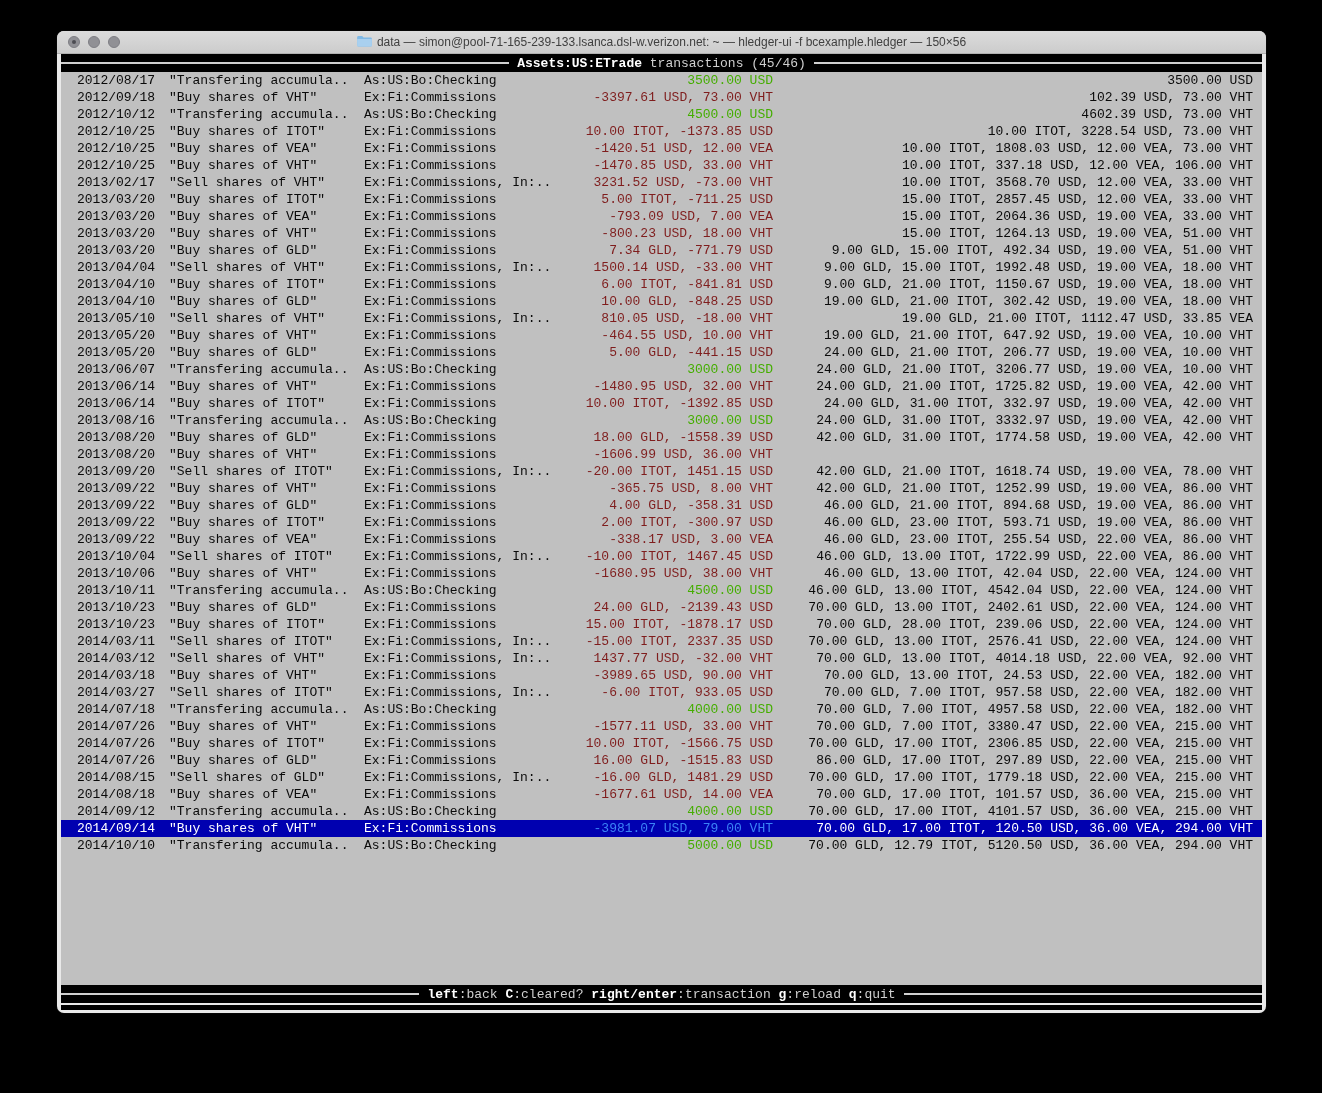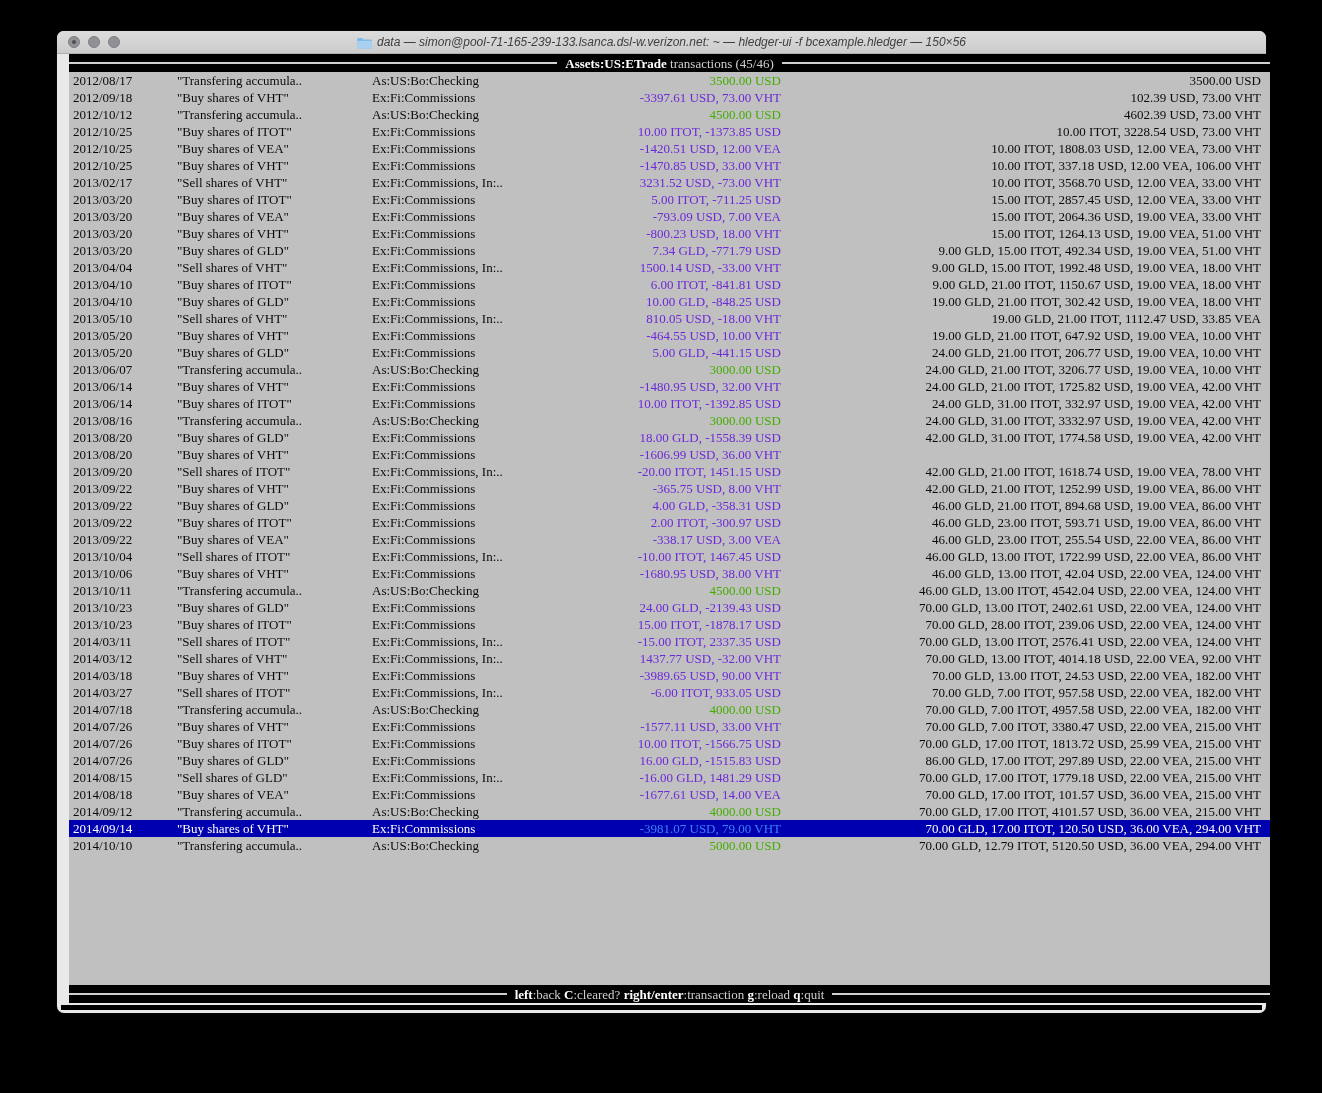--- a/index.html
+++ b/index.html
@@ -14,46 +14,46 @@
   .titlebar{
     height:23px;border-radius:7px 7px 0 0;
     background:linear-gradient(#dcdcdc,#cccccc);
     border-bottom:1px solid #b0b0b0;
     position:relative;display:flex;align-items:center;justify-content:center;
     font-family:"Liberation Sans",sans-serif;font-size:12px;color:#404040;
   }
   .lights{position:absolute;left:11px;top:0;height:100%;display:flex;align-items:center;gap:8px;}
   .light{width:12px;height:12px;border-radius:50%;background:#909095;border:1px solid #7e7e84;position:relative;}
   .light.close::after{content:"";position:absolute;left:3px;top:3px;width:4px;height:4px;border-radius:50%;background:#4c4c52;}
-  .title-wrap{display:flex;align-items:flex-end;gap:5px;font-style:italic;}
+  .title-wrap{display:flex;align-items:flex-start;gap:5px;}
   .folder{width:15px;height:12px;display:inline-block;}
 
   
   .term{
-    margin:0 12px;width:1201px;
-    font-family:Liberation Serif, serif;
+    margin:0 4px;width:1201px;
+    font-family:Liberation Mono, monospace;
     font-size:13px;line-height:17px;color:#0a0a0a;
   }
   .bar{
     height:18px;background:#000;color:#cfcfcf;
     display:flex;align-items:center;white-space:pre;
   }
   .bar .rule{flex:1 1 auto;height:2px;background:#cfcfcf;}
   .bar .bar-text{flex:0 0 auto;padding:0 8px;display:flex;align-items:center;}
   .bar b{color:#fff;font-weight:bold;}
 
   .term-body{height:913px;background:#c0c0c0;position:relative;overflow:hidden;}
   .row{position:relative;height:17px;width:100%;white-space:pre;}
   .row span{position:absolute;top:0;white-space:pre;}
-  .c-date{left:4px;text-align:right;}
+  .c-date{left:16px;text-align:right;}
   .c-desc{left:108px;}
   .c-acct{left:303px;}
   .c-amt{right:489px;text-align:right;}
   .c-bal{right:9px;text-align:right;}
-  .neg{color:#6d28d9;}
+  .neg{color:#7f1d1d;}
   .pos{color:#44ad00;}
   .row.selected{background:#0000b0;}
   .row.selected .c-date,.row.selected .c-desc,.row.selected .c-acct,.row.selected .c-bal{color:#fff;}
   .row.selected .neg{color:#3b82f6;}
 
   .bottom-strip{height:5px;background:#000;margin:2px 4px 0 4px;}
 </style>
 </head>
 <body>
 
@@ -115,21 +115,21 @@
         <div class="row"><span class="c-date">2013/10/06</span><span class="c-desc">"Buy shares of VHT"</span><span class="c-acct">Ex:Fi:Commissions</span><span class="c-amt neg">-1680.95 USD, 38.00 VHT</span><span class="c-bal">46.00 GLD, 13.00 ITOT, 42.04 USD, 22.00 VEA, 124.00 VHT</span></div>
         <div class="row"><span class="c-date">2013/10/11</span><span class="c-desc">"Transfering accumula..</span><span class="c-acct">As:US:Bo:Checking</span><span class="c-amt pos">4500.00 USD</span><span class="c-bal">46.00 GLD, 13.00 ITOT, 4542.04 USD, 22.00 VEA, 124.00 VHT</span></div>
         <div class="row"><span class="c-date">2013/10/23</span><span class="c-desc">"Buy shares of GLD"</span><span class="c-acct">Ex:Fi:Commissions</span><span class="c-amt neg">24.00 GLD, -2139.43 USD</span><span class="c-bal">70.00 GLD, 13.00 ITOT, 2402.61 USD, 22.00 VEA, 124.00 VHT</span></div>
         <div class="row"><span class="c-date">2013/10/23</span><span class="c-desc">"Buy shares of ITOT"</span><span class="c-acct">Ex:Fi:Commissions</span><span class="c-amt neg">15.00 ITOT, -1878.17 USD</span><span class="c-bal">70.00 GLD, 28.00 ITOT, 239.06 USD, 22.00 VEA, 124.00 VHT</span></div>
         <div class="row"><span class="c-date">2014/03/11</span><span class="c-desc">"Sell shares of ITOT"</span><span class="c-acct">Ex:Fi:Commissions, In:..</span><span class="c-amt neg">-15.00 ITOT, 2337.35 USD</span><span class="c-bal">70.00 GLD, 13.00 ITOT, 2576.41 USD, 22.00 VEA, 124.00 VHT</span></div>
         <div class="row"><span class="c-date">2014/03/12</span><span class="c-desc">"Sell shares of VHT"</span><span class="c-acct">Ex:Fi:Commissions, In:..</span><span class="c-amt neg">1437.77 USD, -32.00 VHT</span><span class="c-bal">70.00 GLD, 13.00 ITOT, 4014.18 USD, 22.00 VEA, 92.00 VHT</span></div>
         <div class="row"><span class="c-date">2014/03/18</span><span class="c-desc">"Buy shares of VHT"</span><span class="c-acct">Ex:Fi:Commissions</span><span class="c-amt neg">-3989.65 USD, 90.00 VHT</span><span class="c-bal">70.00 GLD, 13.00 ITOT, 24.53 USD, 22.00 VEA, 182.00 VHT</span></div>
         <div class="row"><span class="c-date">2014/03/27</span><span class="c-desc">"Sell shares of ITOT"</span><span class="c-acct">Ex:Fi:Commissions, In:..</span><span class="c-amt neg">-6.00 ITOT, 933.05 USD</span><span class="c-bal">70.00 GLD, 7.00 ITOT, 957.58 USD, 22.00 VEA, 182.00 VHT</span></div>
         <div class="row"><span class="c-date">2014/07/18</span><span class="c-desc">"Transfering accumula..</span><span class="c-acct">As:US:Bo:Checking</span><span class="c-amt pos">4000.00 USD</span><span class="c-bal">70.00 GLD, 7.00 ITOT, 4957.58 USD, 22.00 VEA, 182.00 VHT</span></div>
         <div class="row"><span class="c-date">2014/07/26</span><span class="c-desc">"Buy shares of VHT"</span><span class="c-acct">Ex:Fi:Commissions</span><span class="c-amt neg">-1577.11 USD, 33.00 VHT</span><span class="c-bal">70.00 GLD, 7.00 ITOT, 3380.47 USD, 22.00 VEA, 215.00 VHT</span></div>
-        <div class="row"><span class="c-date">2014/07/26</span><span class="c-desc">"Buy shares of ITOT"</span><span class="c-acct">Ex:Fi:Commissions</span><span class="c-amt neg">10.00 ITOT, -1566.75 USD</span><span class="c-bal">70.00 GLD, 17.00 ITOT, 1813.72 USD, 25.99 VEA, 215.00 VHT</span></div>
+        <div class="row"><span class="c-date">2014/07/26</span><span class="c-desc">"Buy shares of ITOT"</span><span class="c-acct">Ex:Fi:Commissions</span><span class="c-amt neg">10.00 ITOT, -1566.75 USD</span><span class="c-bal">70.00 GLD, 17.00 ITOT, 2306.85 USD, 22.00 VEA, 215.00 VHT</span></div>
         <div class="row"><span class="c-date">2014/07/26</span><span class="c-desc">"Buy shares of GLD"</span><span class="c-acct">Ex:Fi:Commissions</span><span class="c-amt neg">16.00 GLD, -1515.83 USD</span><span class="c-bal">86.00 GLD, 17.00 ITOT, 297.89 USD, 22.00 VEA, 215.00 VHT</span></div>
         <div class="row"><span class="c-date">2014/08/15</span><span class="c-desc">"Sell shares of GLD"</span><span class="c-acct">Ex:Fi:Commissions, In:..</span><span class="c-amt neg">-16.00 GLD, 1481.29 USD</span><span class="c-bal">70.00 GLD, 17.00 ITOT, 1779.18 USD, 22.00 VEA, 215.00 VHT</span></div>
         <div class="row"><span class="c-date">2014/08/18</span><span class="c-desc">"Buy shares of VEA"</span><span class="c-acct">Ex:Fi:Commissions</span><span class="c-amt neg">-1677.61 USD, 14.00 VEA</span><span class="c-bal">70.00 GLD, 17.00 ITOT, 101.57 USD, 36.00 VEA, 215.00 VHT</span></div>
         <div class="row"><span class="c-date">2014/09/12</span><span class="c-desc">"Transfering accumula..</span><span class="c-acct">As:US:Bo:Checking</span><span class="c-amt pos">4000.00 USD</span><span class="c-bal">70.00 GLD, 17.00 ITOT, 4101.57 USD, 36.00 VEA, 215.00 VHT</span></div>
         <div class="row selected"><span class="c-date">2014/09/14</span><span class="c-desc">"Buy shares of VHT"</span><span class="c-acct">Ex:Fi:Commissions</span><span class="c-amt neg">-3981.07 USD, 79.00 VHT</span><span class="c-bal">70.00 GLD, 17.00 ITOT, 120.50 USD, 36.00 VEA, 294.00 VHT</span></div>
         <div class="row"><span class="c-date">2014/10/10</span><span class="c-desc">"Transfering accumula..</span><span class="c-acct">As:US:Bo:Checking</span><span class="c-amt pos">5000.00 USD</span><span class="c-bal">70.00 GLD, 12.79 ITOT, 5120.50 USD, 36.00 VEA, 294.00 VHT</span></div>
       </div>
 
     <div class="bar">
       <span class="rule"></span>

